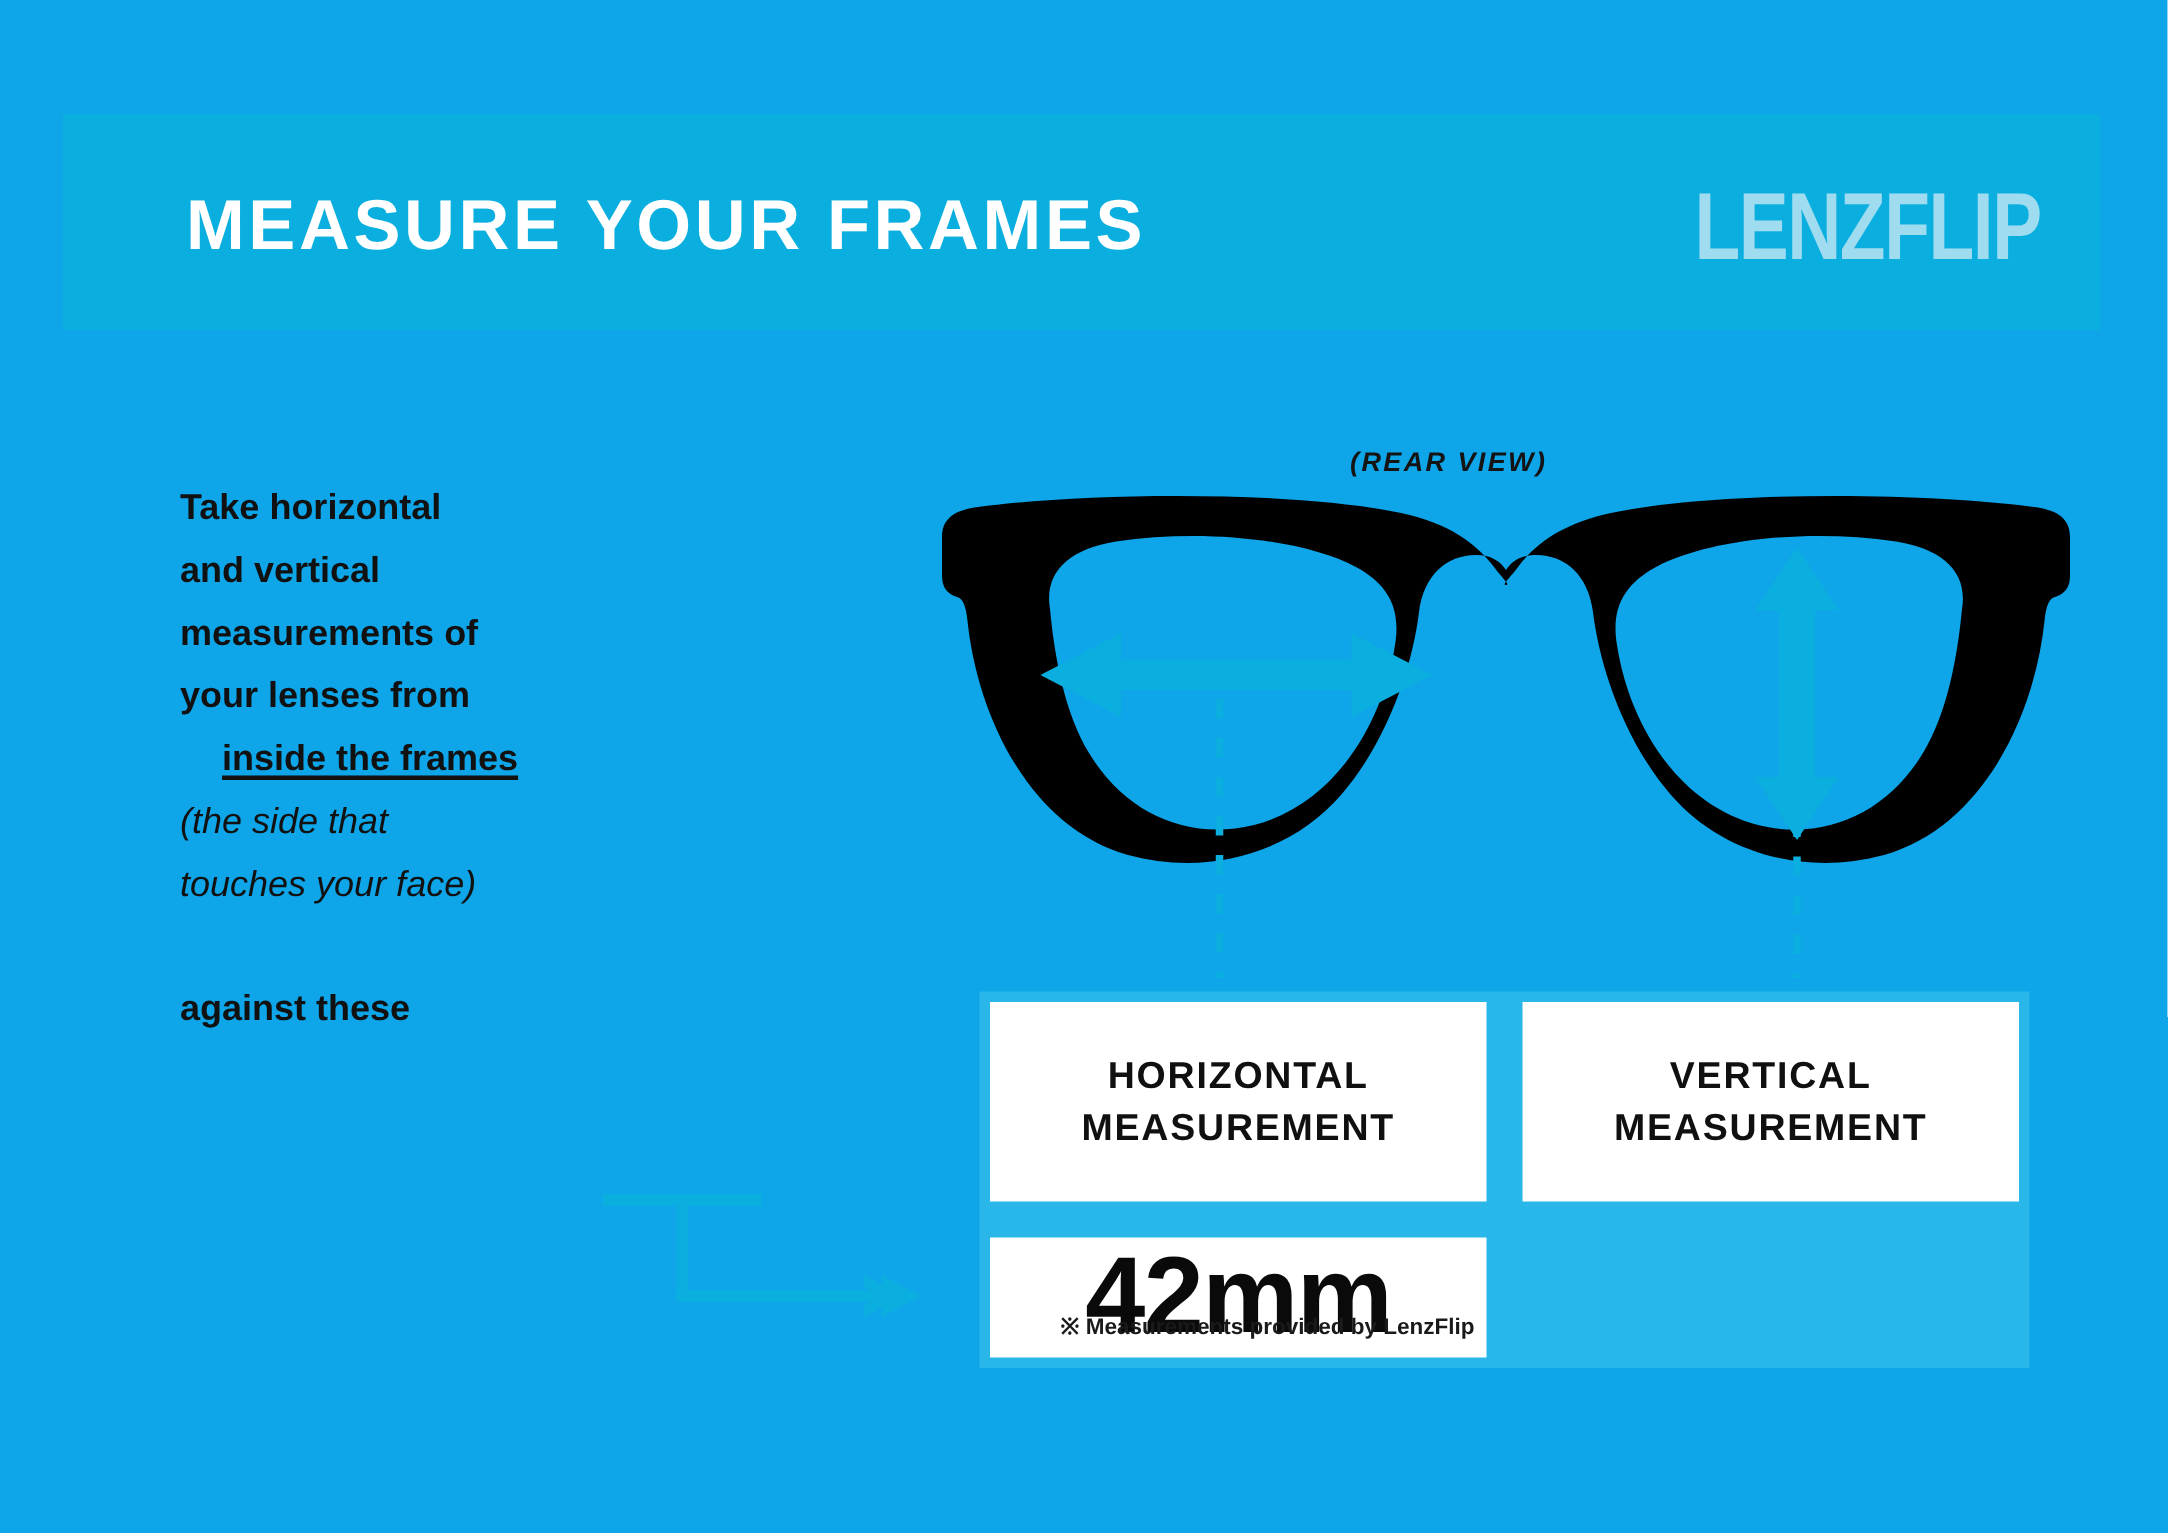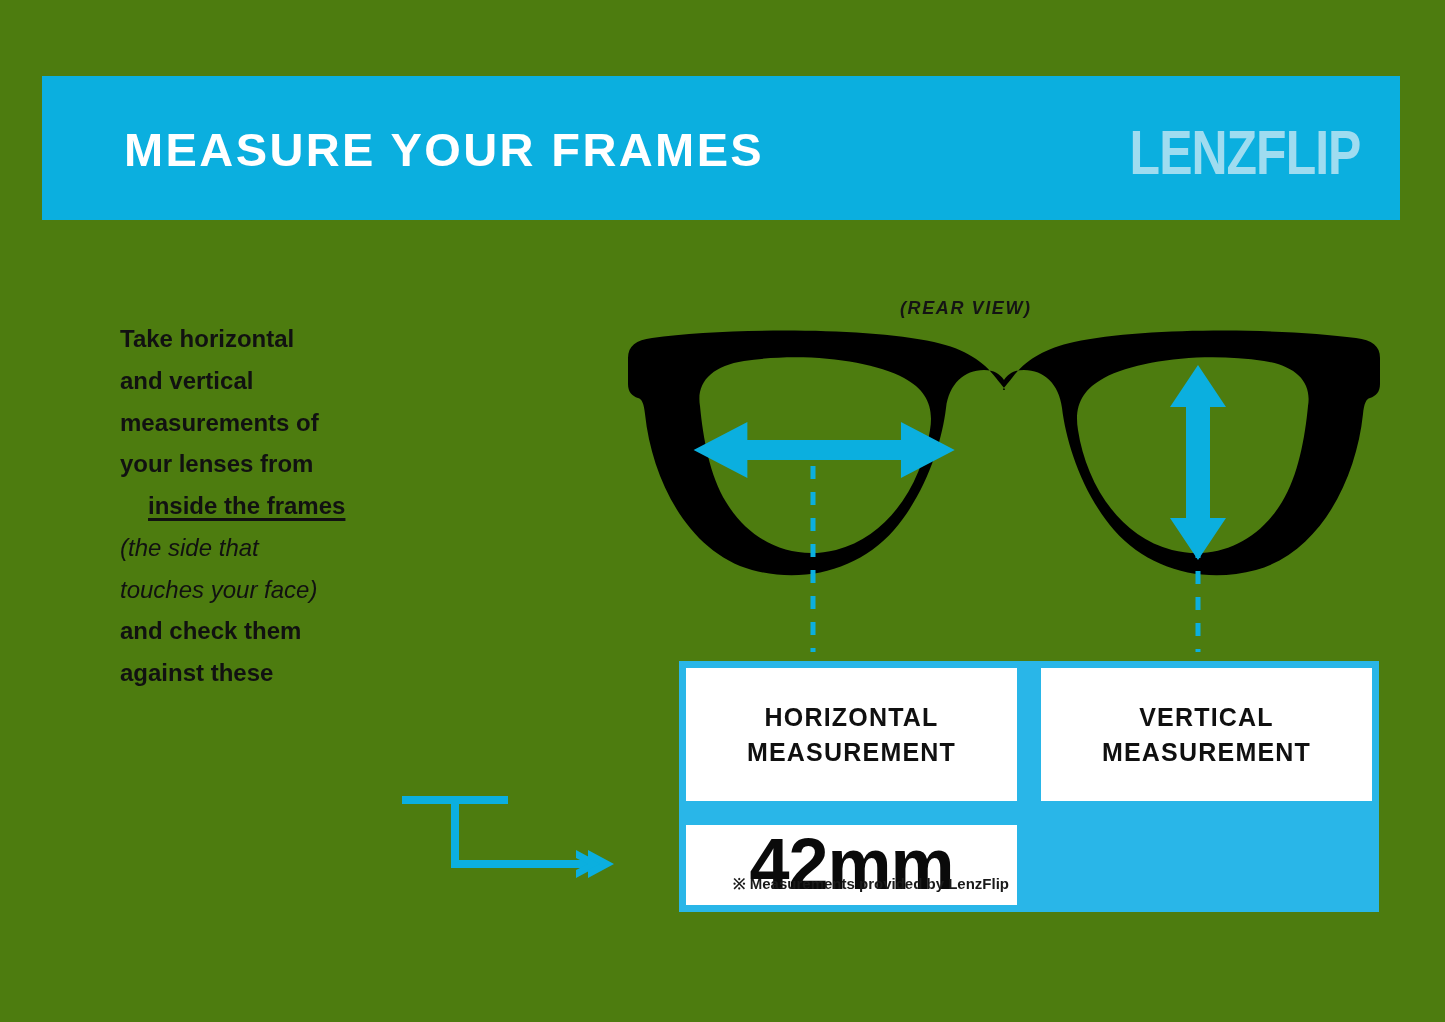--- a/index.html
+++ b/index.html
@@ -8,21 +8,21 @@
     background: #ffffff;
   }
   body {
     font-family: "Liberation Sans", sans-serif;
     -webkit-font-smoothing: antialiased;
   }
   #page {
     position: relative;
     width: 1445px;
     height: 1022px;
-    background: #4d7c0f;
+    background: #0ea5e9;
     overflow: hidden;
   }
 
   
   .banner {
     position: absolute;
     left: 42px;
     top: 76px;
     width: 1358px;
     height: 144px;
@@ -108,21 +108,21 @@
     position: absolute;
     left: 604px;
     top: 330px;
     width: 800px;
     height: 340px;
   }
 
   
   .mtable {
     position: absolute;
-    left: 679px;
+    left: 653px;
     top: 661px;
     width: 700px;
     height: 251px;
     box-sizing: border-box;
     display: grid;
     grid-template-columns: 1fr 1fr;
     grid-template-rows: 133px 1fr;
     background: #29B6E8;
     gap: 24px;
     padding: 7px;
@@ -173,21 +173,21 @@
   </div>
 
   <div class="instructions">
     <span>Take horizontal</span><br>
     <span>and vertical</span><br>
     <span>measurements of</span><br>
     <span>your lenses from</span><br>
     <span class="u">inside the frames</span><br>
     <span class="it">(the side that</span><br>
     <span class="it">touches your face)</span><br>
-    <span>and check them</span><br>
+    <br>
     <span>against these</span>
   </div>
 
   <svg class="connector" viewBox="0 0 230 110">
     <g fill="#0BAFDF">
       <rect x="12" y="16" width="106" height="8"></rect>
       <rect x="61" y="16" width="8" height="72"></rect>
       <rect x="61" y="80" width="138" height="8"></rect>
       <path d="M186 70 L212 84 L186 98 L186 90 L198 84 L186 78 Z"></path>
       <path d="M198 70 L224 84 L198 98 L198 90 L210 84 L198 78 Z"></path>

